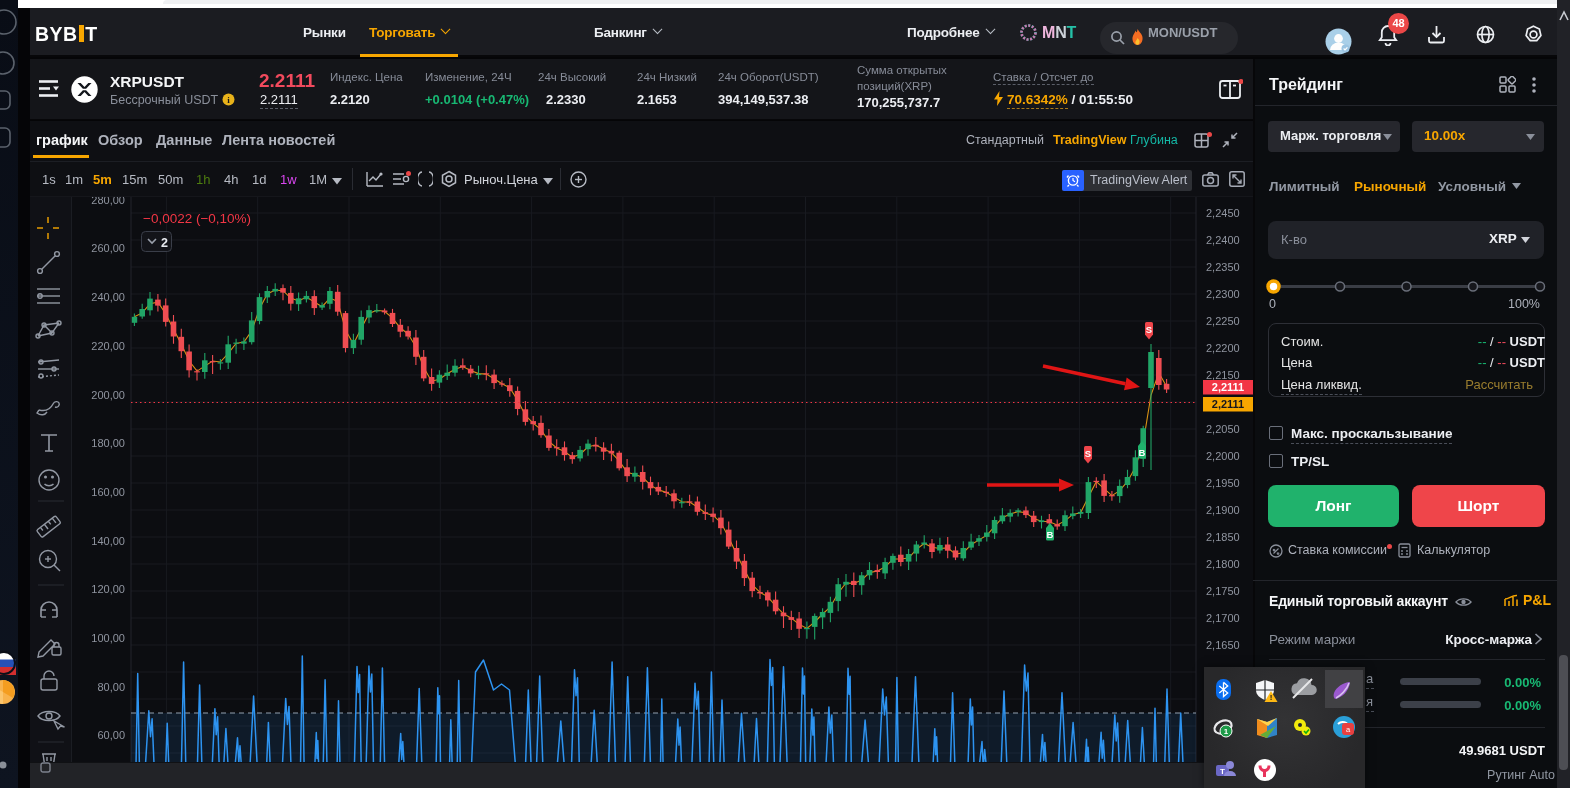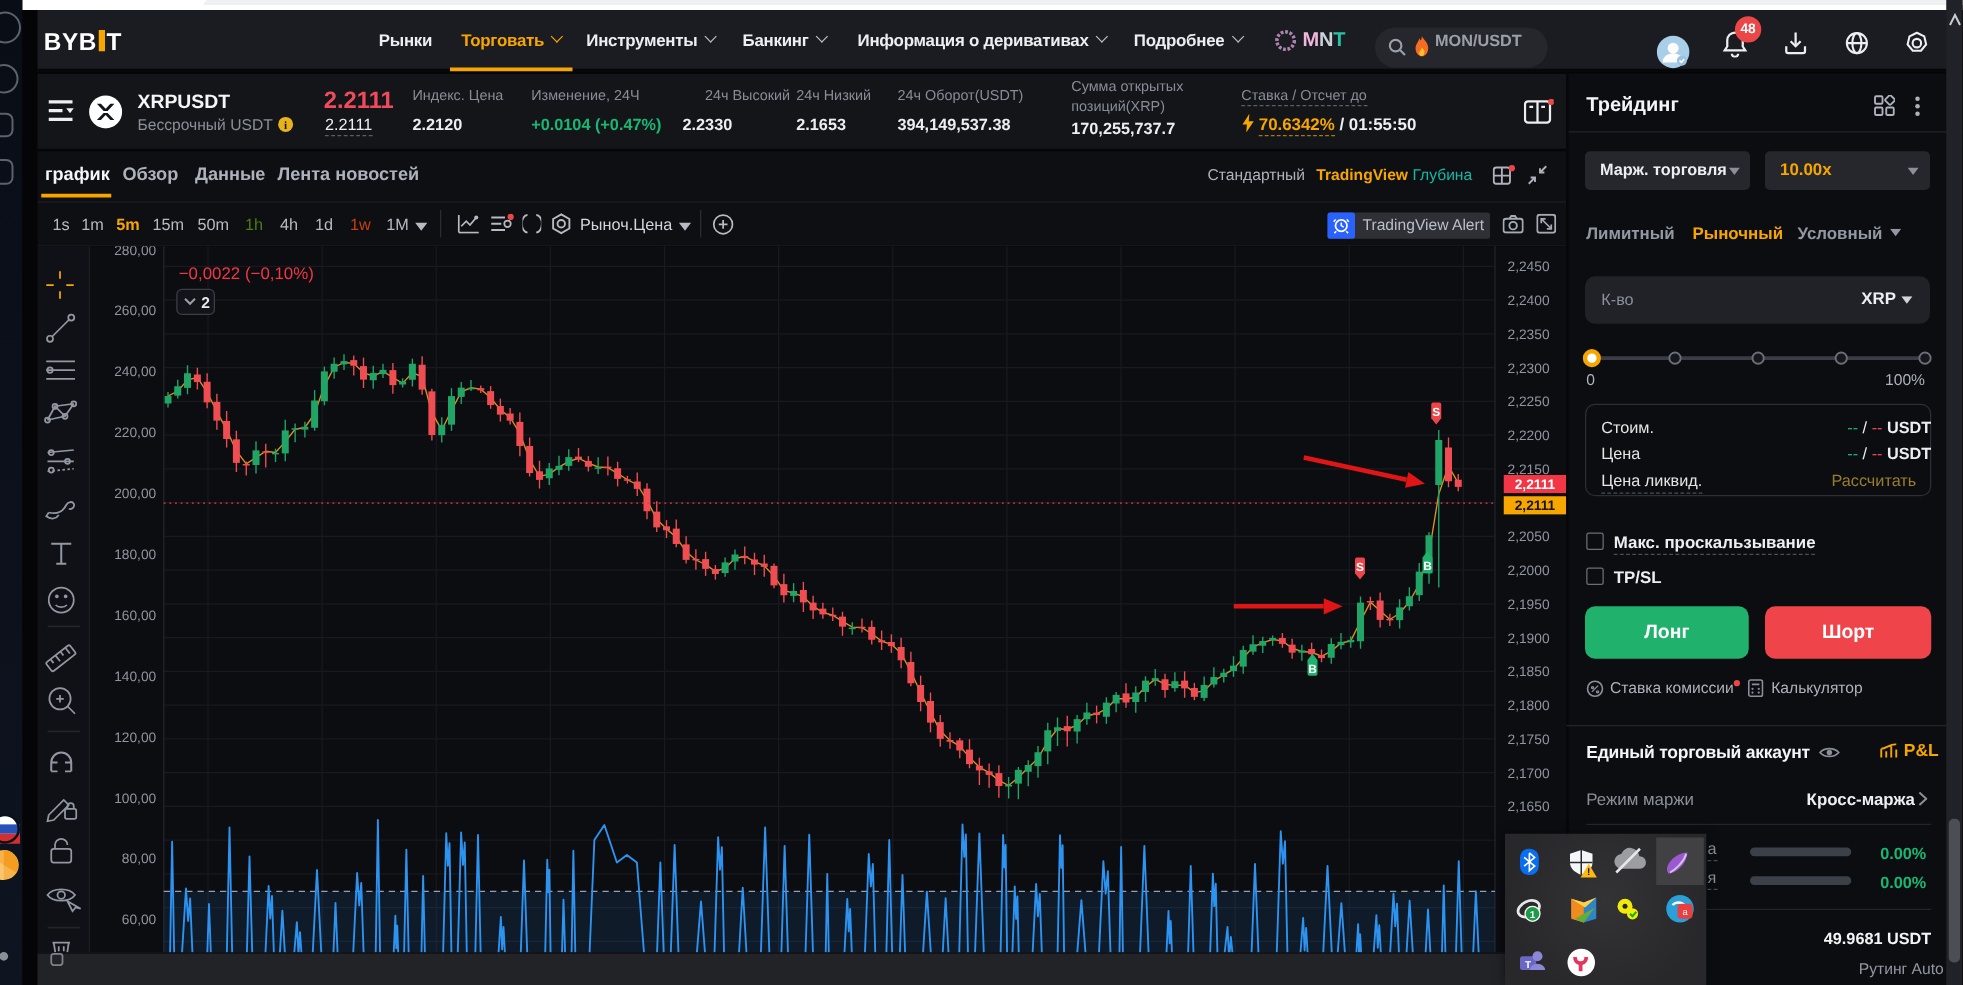--- a/index.html
+++ b/index.html
@@ -36,23 +36,21 @@
 <div class="abs" style="left:18px;top:0;width:12px;height:788px;background:#050507"></div>
 
 <div class="abs" style="left:18px;top:0;width:1552px;height:8px;background:#fff"></div>
 <div class="abs" style="left:163px;top:0;width:1407px;height:4px;background:#eff0f2;border-top-left-radius:7px"></div>
 
 <div class="nav">
  <div class="abs" style="left:5px;top:15px;font-size:19.5px;font-weight:800;color:#fff;letter-spacing:0.5px">BYB<span style="display:inline-block;width:4.5px;height:17px;background:#f7a600;margin:0 1.5px;transform:translateY(1px)"></span>T</div>
  <div class="navitem" style="left:273px">Рынки</div>
  <div class="navitem orange" style="left:339px">Торговать<span class="chev" style="border-color:#f7a600"></span></div>
  <div class="abs" style="left:330px;top:46px;width:98px;height:3px;background:#f7a600"></div>
- <div class="navitem" style="left:439px">Инструменты<span class="chev"></span></div>
  <div class="navitem" style="left:564px">Банкинг<span class="chev"></span></div>
- <div class="navitem" style="left:656px">Информация о деривативах<span class="chev"></span></div>
  <div class="navitem" style="left:877px">Подробнее<span class="chev"></span></div>
  <svg class="abs" style="left:990px;top:16px" width="17" height="17" viewBox="0 0 17 17">
    <circle cx="8.5" cy="8.5" r="7" fill="none" stroke="#2bbfa4" stroke-width="2.6" stroke-dasharray="2 1.6"></circle>
    <circle cx="8.5" cy="8.5" r="7" fill="none" stroke="#e06bb1" stroke-width="2.6" stroke-dasharray="2 1.6" stroke-dashoffset="7" opacity="0.85"></circle>
  </svg>
  <div class="navitem" style="left:1012px;font-size:16px;font-weight:bold"><span style="color:#efb6dd">M</span><span style="color:#cdd2d9">N</span><span style="color:#25c1a8">T</span></div>
  <div class="abs" style="left:1070px;top:14px;width:138px;height:32px;background:#26272c;border-radius:16px"></div>
  <svg class="abs" style="left:1080px;top:22px" width="16" height="16" viewBox="0 0 16 16">
       <circle cx="6.5" cy="6.5" r="4.6" fill="none" stroke="#9aa0aa" stroke-width="1.7"></circle>
       <line x1="10" y1="10" x2="14" y2="14" stroke="#9aa0aa" stroke-width="1.7"></line>
@@ -108,21 +106,21 @@
 <svg class="abs" style="left:222px;top:93px" width="13" height="13" viewBox="0 0 13 13">
     <circle cx="6.5" cy="6.5" r="6" fill="#e8b21a"></circle>
     <text x="6.5" y="10" text-anchor="middle" font-size="9" font-weight="bold" fill="#15161a" font-family="Liberation Serif,serif">i</text>
   </svg>
 <div class="abs" style="left:259px;top:70px;font-size:19px;font-weight:bold;color:#f24a5d">2.2111</div>
 <div class="abs" style="left:260px;top:92px;font-size:13px;color:#eceef2" class2="dotted"><span class="dotted">2.2111</span></div>
 <div class="tick-lbl abs" style="left:330px;top:71px">Индекс. Цена</div>
 <div class="tick-val abs" style="left:330px;top:92px">2.2120</div>
 <div class="tick-lbl abs" style="left:425px;top:71px">Изменение, 24Ч</div>
 <div class="tick-val abs" style="left:425px;top:92px;color:#18b873;font-weight:600">+0.0104 (+0.47%)</div>
-<div class="tick-lbl abs" style="left:564px;top:71px">24ч Высокий</div>
+<div class="tick-lbl abs" style="left:538px;top:71px">24ч Высокий</div>
 <div class="tick-val abs" style="left:546px;top:92px">2.2330</div>
 <div class="tick-lbl abs" style="left:637px;top:71px">24ч Низкий</div>
 <div class="tick-val abs" style="left:637px;top:92px">2.1653</div>
 <div class="tick-lbl abs" style="left:718px;top:71px">24ч Оборот(USDT)</div>
 <div class="tick-val abs" style="left:718px;top:92px">394,149,537.38</div>
 <div class="tick-lbl abs" style="left:857px;top:63px;line-height:15.5px">Сумма открытых<br>позиций(XRP)</div>
 <div class="tick-val abs" style="left:857px;top:95px">170,255,737.7</div>
 <div class="tick-lbl abs" style="left:993px;top:71px"><span class="dotted">Ставка / Отсчет до</span></div>
 <svg class="abs" style="left:993px;top:91px" width="11" height="15" viewBox="0 0 11 15">
     <path d="M6.5 0 L1 8.5 h3.5 L4 15 L10 6 H6 z" fill="#f7a600"></path>
@@ -158,21 +156,21 @@
 
 <div class="abs" style="left:30px;top:161px;width:1223px;height:36px;background:#0e0f13;border-top:1px solid #1c1e24;border-bottom:1px solid #15161b"></div>
 <div class="abs" style="left:42px;top:172px;font-size:13px;color:#b6bac3">1s</div>
 <div class="abs" style="left:65px;top:172px;font-size:13px;color:#b6bac3">1m</div>
 <div class="abs" style="left:93px;top:172px;font-size:13px;font-weight:bold;color:#f7a600">5m</div>
 <div class="abs" style="left:122px;top:172px;font-size:13px;color:#b6bac3">15m</div>
 <div class="abs" style="left:158px;top:172px;font-size:13px;color:#b6bac3">50m</div>
 <div class="abs" style="left:196px;top:172px;font-size:13px;color:#4d7c0f">1h</div>
 <div class="abs" style="left:224px;top:172px;font-size:13px;color:#b6bac3">4h</div>
 <div class="abs" style="left:252px;top:172px;font-size:13px;color:#b6bac3">1d</div>
-<div class="abs" style="left:280px;top:172px;font-size:13px;color:#c2410c">1w</div>
+<div class="abs" style="left:280px;top:172px;font-size:13px;color:#d946ef">1w</div>
 <div class="abs" style="left:309px;top:172px;font-size:13px;color:#b6bac3">1M</div>
 <svg class="abs" style="left:332px;top:178px" width="10" height="7">
     <path d="M0 0 h10 l-5 6.5 z" fill="#b6bac3"></path>
   </svg>
 <div class="abs" style="left:352px;top:168px;width:1px;height:22px;background:#2a2c33"></div>
 <svg class="abs" style="left:366px;top:171px" width="18" height="16" viewBox="0 0 18 16">
     <path d="M1 15 V1 M1 15 H17" stroke="#b6bac3" stroke-width="1.4" fill="none"></path>
     <path d="M3 10 l4 -4 l3 3 l5 -6" stroke="#b6bac3" stroke-width="1.4" fill="none"></path>
     <circle cx="15" cy="3" r="1.6" fill="#b6bac3"></circle>
   </svg>

